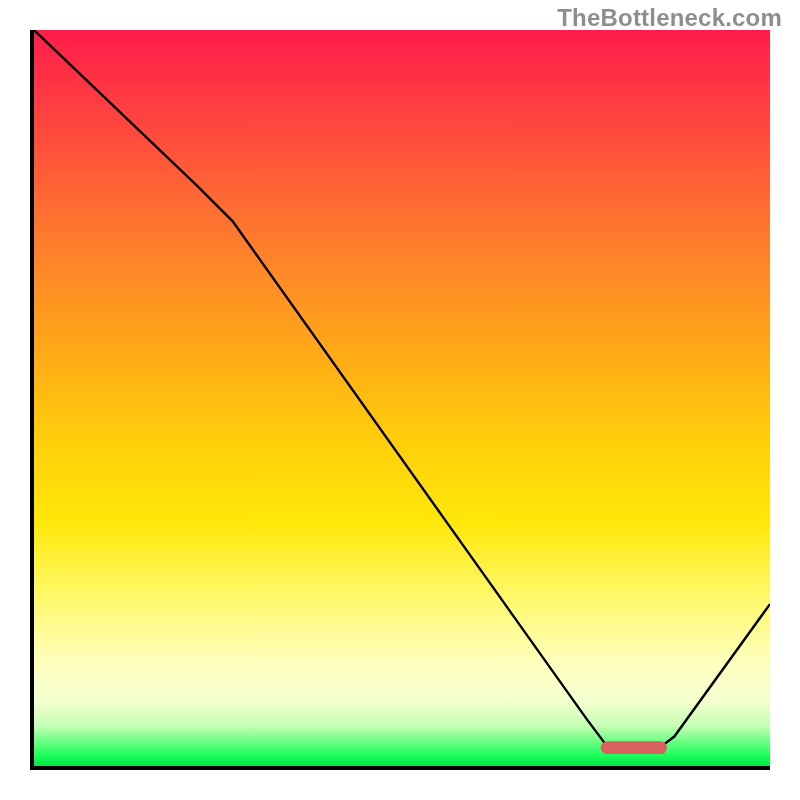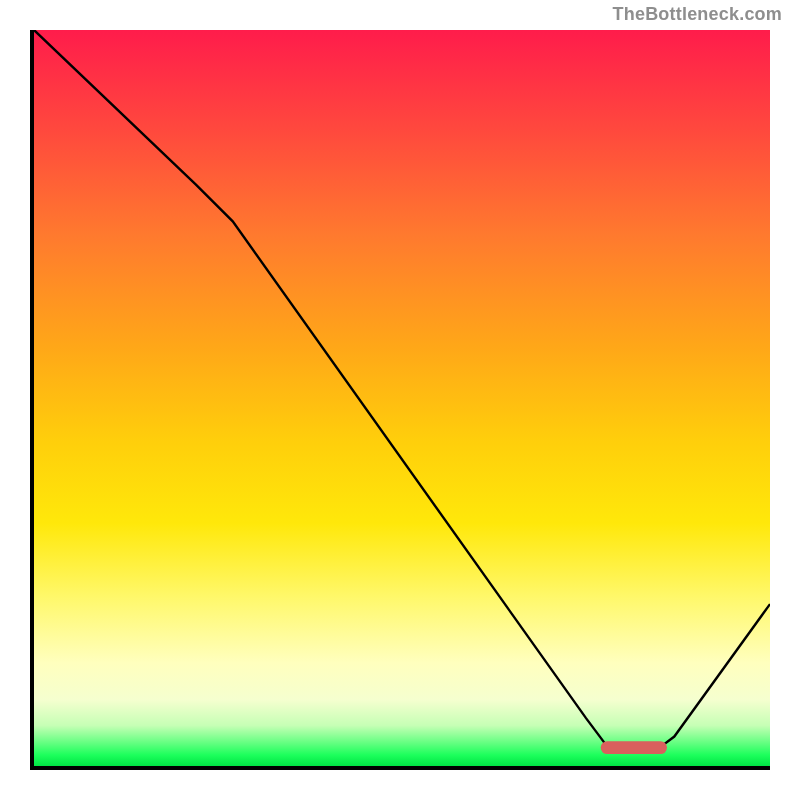--- a/index.html
+++ b/index.html
@@ -7,21 +7,21 @@
     width: 800px;
     height: 800px;
     background: #fff;
     font-family: Arial, Helvetica, sans-serif;
     position: relative;
   }
   .attribution {
     position: absolute;
     top: 4px;
     right: 18px;
-    font-size: 18px;
+    font-size: 24px;
     font-weight: bold;
     color: #8e8e8e;
     letter-spacing: 0.2px;
   }
   .plot-frame {
     position: absolute;
     top: 30px;
     left: 30px;
     width: 740px;
     height: 740px;

